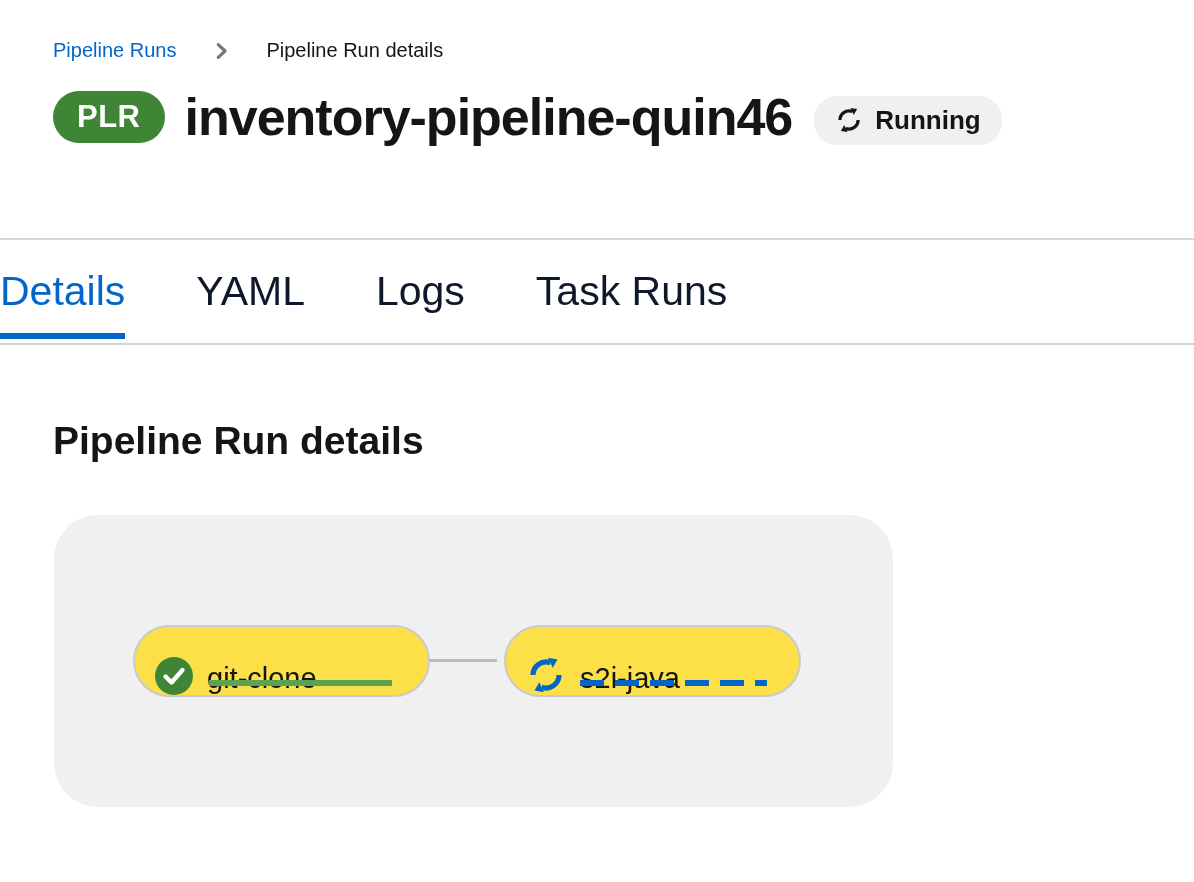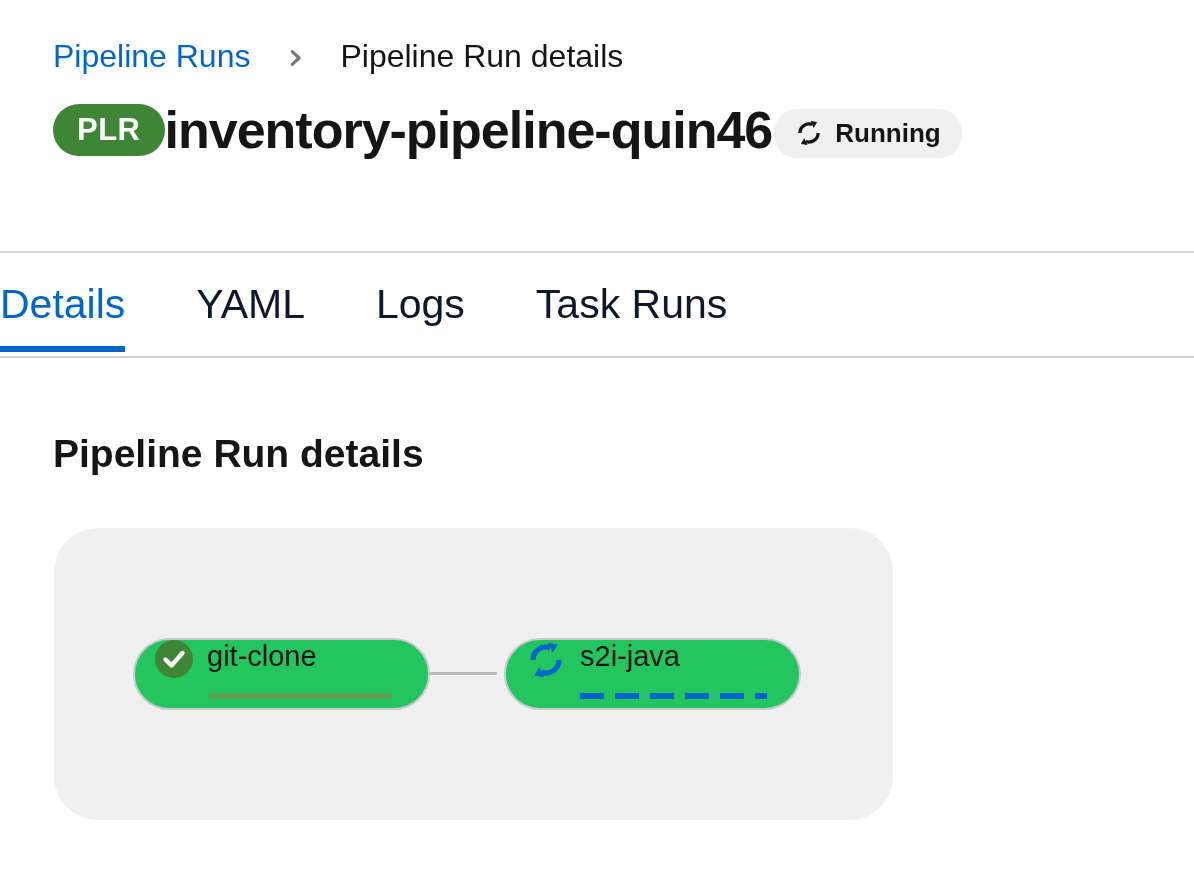--- a/index.html
+++ b/index.html
@@ -11,31 +11,32 @@
     overflow: hidden;
   }
   .page { width: 1194px; height: 882px; position: relative; }
 
   
   .breadcrumb {
     padding: 38px 0 0 53px;
     display: flex;
     align-items: center;
     gap: 34px;
-    font-size: 32px;
+    font-size: 20px;
   }
   .bc-link { color: #0066cc; text-decoration: none; cursor: pointer; }
   .bc-sep { display: inline-flex; align-items: center; margin-top: 2px; }
   .bc-current { color: #151515; }
 
   
   .title-row {
     margin: 25px 0 0 53px;
     display: flex;
     align-items: center;
+    gap: 20px;
   }
   .plr-badge {
     background: #3e8635;
     color: #ffffff;
     font-weight: 700;
     font-size: 31px;
     height: 52px;
     display: inline-flex;
     align-items: center;
     padding: 0 24px;
@@ -116,25 +117,25 @@
     top: 144px;
     width: 69px;
     height: 3px;
     background: #b9bcbe;
   }
   .task-node {
     position: absolute;
     top: 110px;
     width: 297px;
     height: 72px;
-    background: #22c55e;
+    background: #fde047;
     border: 2px solid #c7cbce;
     border-radius: 36px;
     display: flex;
-    align-items: flex-start;
+    align-items: flex-end;
     cursor: pointer;
   }
   .node-1 { left: 79px; }
   .node-2 { left: 450px; }
   .task-icon { margin-left: 20px; flex: none; }
   .task-label { margin-left: 14px; font-size: 29px; color: #151515; white-space: nowrap; }
   .task-bar {
     position: absolute;
     left: 74px;
     bottom: 9px;

